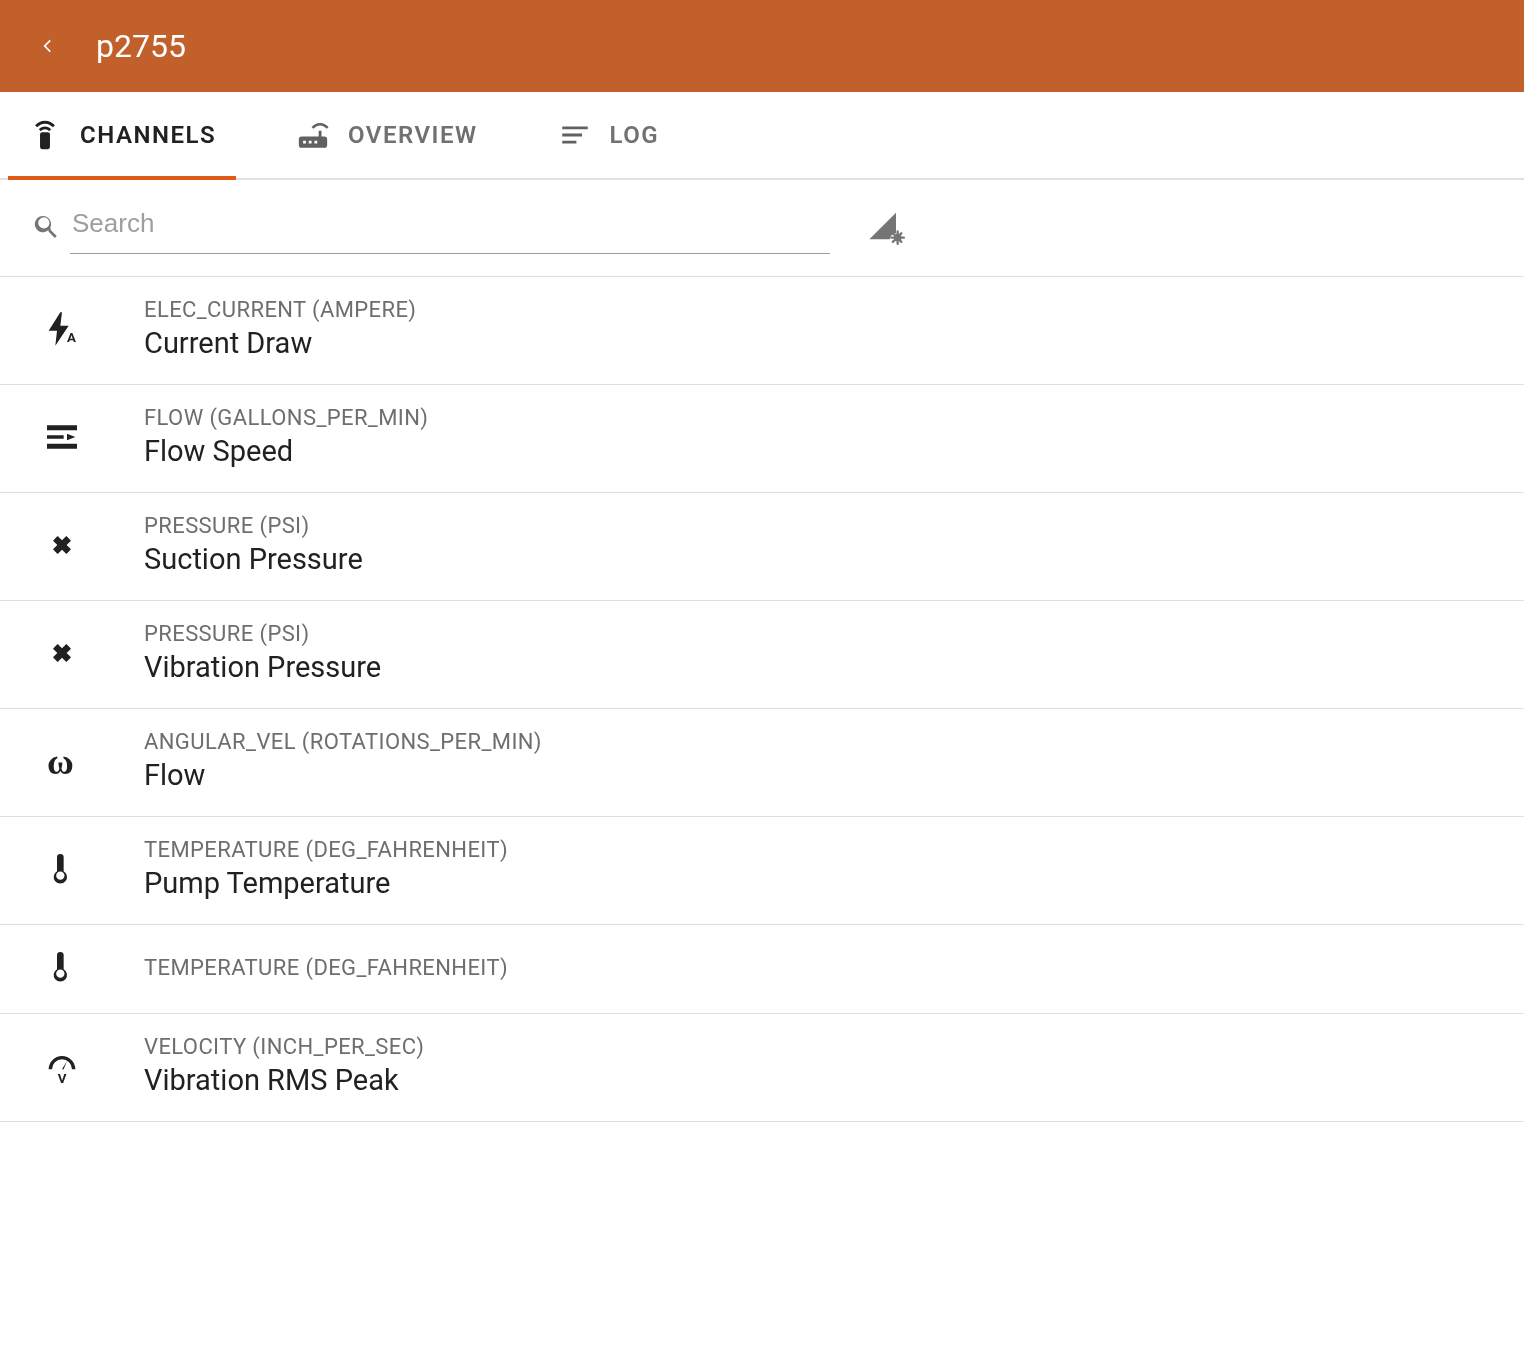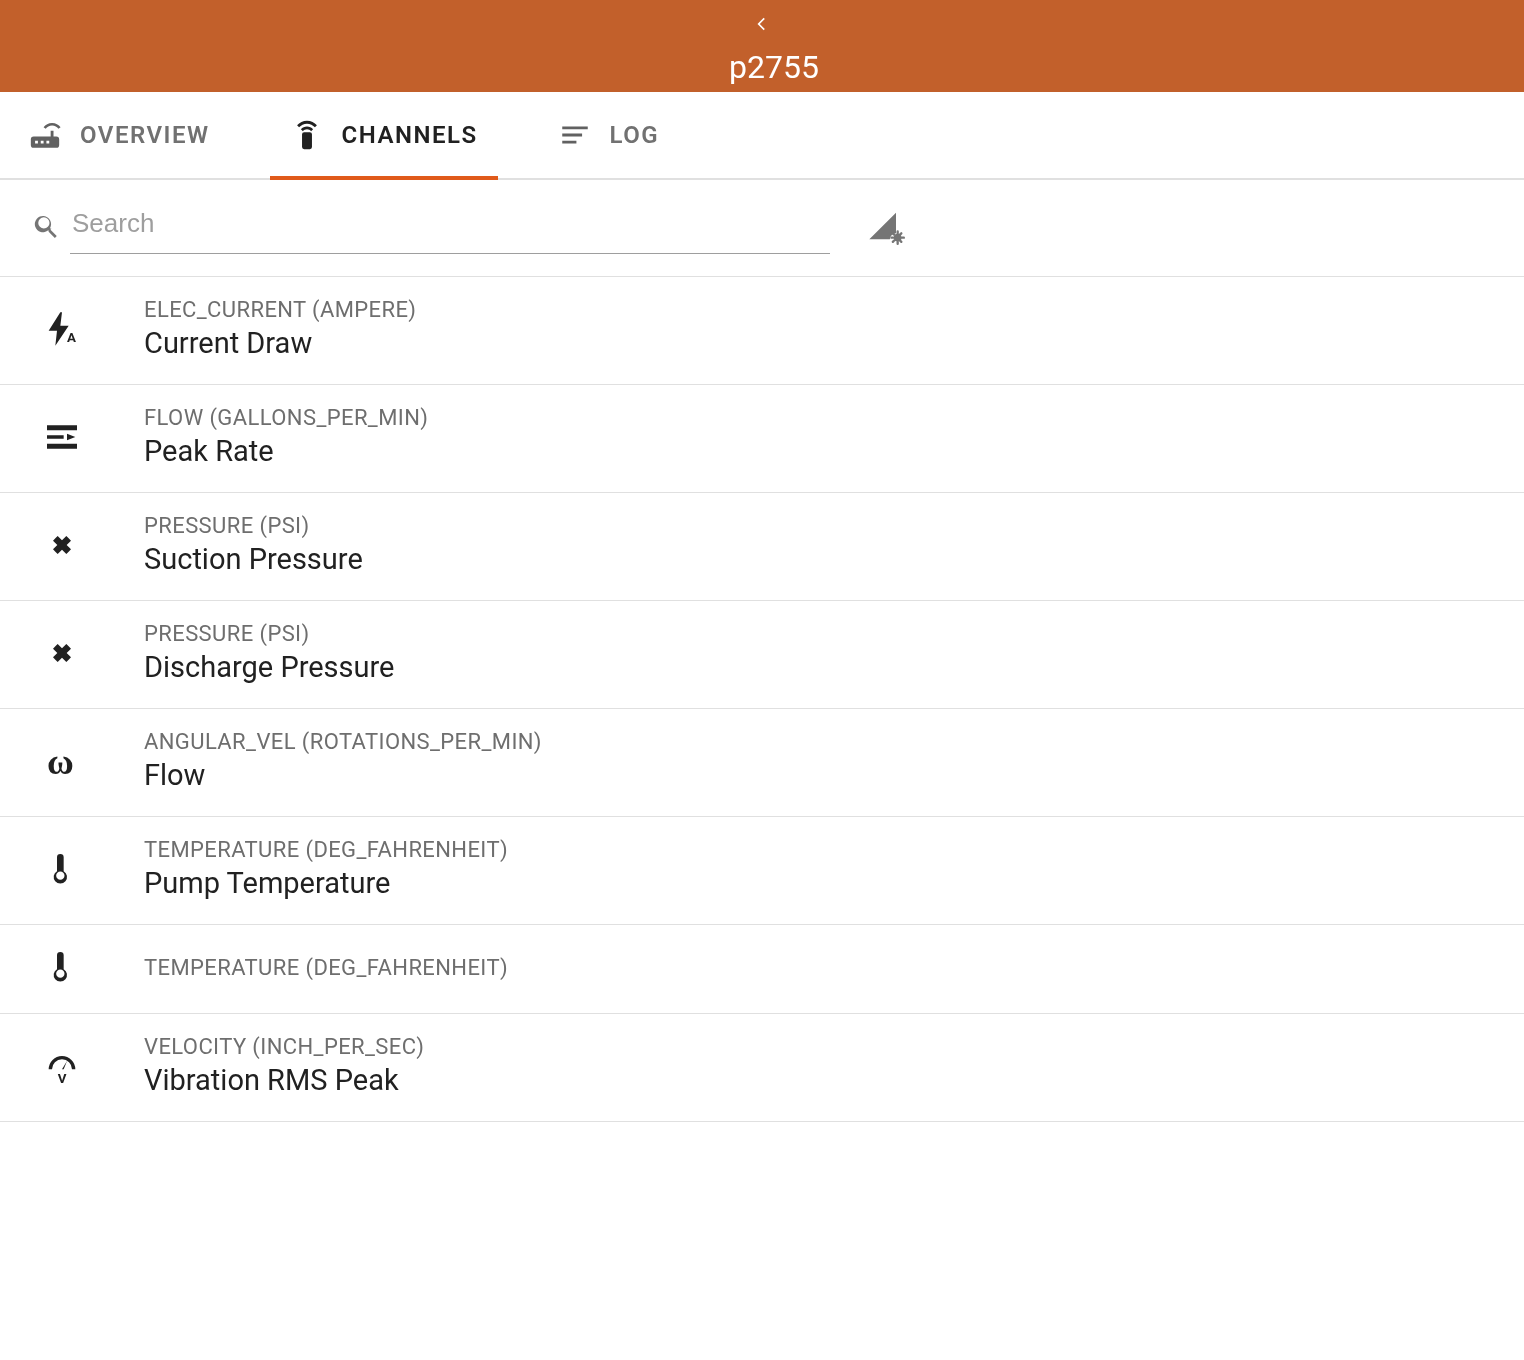--- a/index.html
+++ b/index.html
@@ -9,21 +9,20 @@
     color: #212121;
     width: 1524px;
   }
   .app-bar {
     background: #c2602b;
     color: #fff;
     height: 92px;
     display: flex;
     align-items: center;
     padding: 0 24px;
-    flex-direction: column;
   }
   .back-btn {
     width: 48px;
     height: 48px;
     display: flex;
     align-items: center;
     justify-content: center;
     cursor: pointer;
   }
   .back-btn svg { width: 20px; height: 20px; fill: #fff; }
@@ -131,35 +130,35 @@
 <div class="app-bar">
   <div class="back-btn">
     <svg viewBox="0 0 24 24">
         <path d="M15.4 6 14 4.6 6.6 12 14 19.4 15.4 18l-6-6z"></path>
       </svg>
   </div>
   <div class="app-title">p2755</div>
 </div>
 
 <div class="tabs">
+  <div class="tab active">
+    <span class="tab-icon">
+      <svg viewBox="0 0 24 24">
+          <path d="M12 2c-2.8 0-5.3 1.2-7 3.2L6.4 6.6C7.8 5 9.8 4 12 4s4.2 1 5.6 2.6L19 5.2C17.3 3.2 14.8 2 12 2zm0 4c-1.7 0-3.2.7-4.3 1.9l1.4 1.4C9.9 8.5 10.9 8 12 8s2.1.5 2.9 1.3l1.4-1.4C15.2 6.7 13.7 6 12 6zM10 10a1.5 1.5 0 0 0-1.5 1.5v9A1.5 1.5 0 0 0 10 22h4a1.5 1.5 0 0 0 1.5-1.5v-9A1.5 1.5 0 0 0 14 10h-4z"></path>
+        </svg>
+    </span>
+    <span>CHANNELS</span>
+  </div>
   <div class="tab">
     <span class="tab-icon">
       <svg viewBox="0 0 24 24">
           <path d="M20 13h-2V9h-2v4H4a2 2 0 0 0-2 2v4a2 2 0 0 0 2 2h16a2 2 0 0 0 2-2v-4a2 2 0 0 0-2-2zM7 18H5v-2h2v2zm4 0H9v-2h2v2zm4 0h-2v-2h2v2zM17 3.5c-2.5 0-4.7 1.2-6 3.1l1.5 1c.9-1.4 2.6-2.3 4.5-2.3s3.6.9 4.5 2.3l1.5-1c-1.3-1.9-3.5-3.1-6-3.1z"></path>
         </svg>
     </span>
     <span>OVERVIEW</span>
-  </div>
-  <div class="tab active">
-    <span class="tab-icon">
-      <svg viewBox="0 0 24 24">
-          <path d="M12 2c-2.8 0-5.3 1.2-7 3.2L6.4 6.6C7.8 5 9.8 4 12 4s4.2 1 5.6 2.6L19 5.2C17.3 3.2 14.8 2 12 2zm0 4c-1.7 0-3.2.7-4.3 1.9l1.4 1.4C9.9 8.5 10.9 8 12 8s2.1.5 2.9 1.3l1.4-1.4C15.2 6.7 13.7 6 12 6zM10 10a1.5 1.5 0 0 0-1.5 1.5v9A1.5 1.5 0 0 0 10 22h4a1.5 1.5 0 0 0 1.5-1.5v-9A1.5 1.5 0 0 0 14 10h-4z"></path>
-        </svg>
-    </span>
-    <span>CHANNELS</span>
   </div>
   <div class="tab">
     <span class="tab-icon">
       <svg viewBox="0 0 24 24">
           <path d="M3 6h18v2H3zm0 5h14v2H3zm0 5h10v2H3z"></path>
         </svg>
     </span>
     <span>LOG</span>
   </div>
 </div>
@@ -193,21 +192,21 @@
       </div>
     </div>
     <div class="list-item">
       <span class="item-icon">
         <svg viewBox="0 0 24 24">
           <use href="#ico-flow"></use>
         </svg>
       </span>
       <div class="item-text">
         <div class="item-meta">FLOW (GALLONS_PER_MIN)</div>
-        <div class="item-name">Peak Rate</div>
+        <div class="item-name">Flow Speed</div>
       </div>
     </div>
     <div class="list-item">
       <span class="item-icon">
         <svg viewBox="0 0 24 24">
           <use href="#ico-pressure"></use>
         </svg>
       </span>
       <div class="item-text">
         <div class="item-meta">PRESSURE (PSI)</div>
@@ -215,21 +214,21 @@
       </div>
     </div>
     <div class="list-item">
       <span class="item-icon">
         <svg viewBox="0 0 24 24">
           <use href="#ico-pressure"></use>
         </svg>
       </span>
       <div class="item-text">
         <div class="item-meta">PRESSURE (PSI)</div>
-        <div class="item-name">Discharge Pressure</div>
+        <div class="item-name">Vibration Pressure</div>
       </div>
     </div>
     <div class="list-item">
       <span class="item-icon">
         <svg viewBox="0 0 24 24">
           <use href="#ico-omega"></use>
         </svg>
       </span>
       <div class="item-text">
         <div class="item-meta">ANGULAR_VEL (ROTATIONS_PER_MIN)</div>

